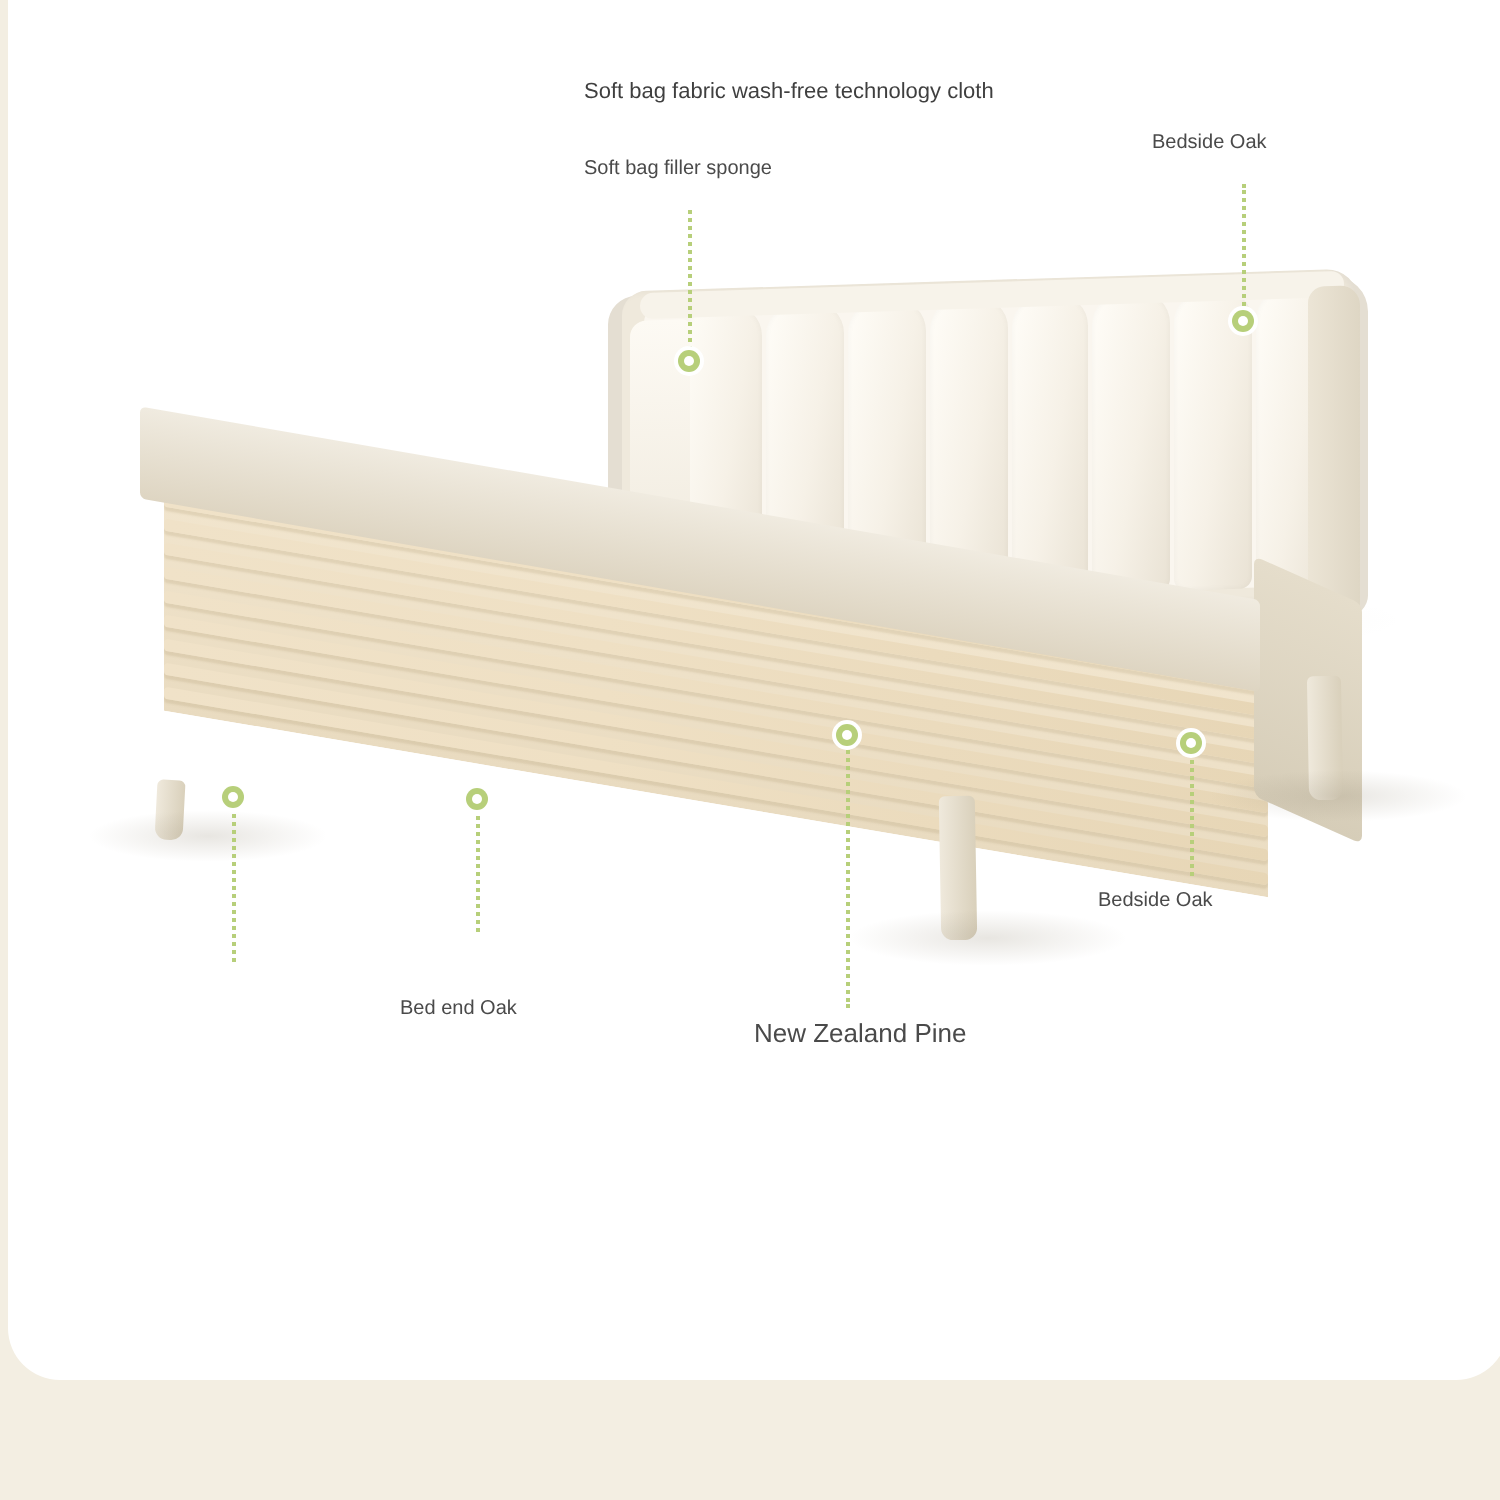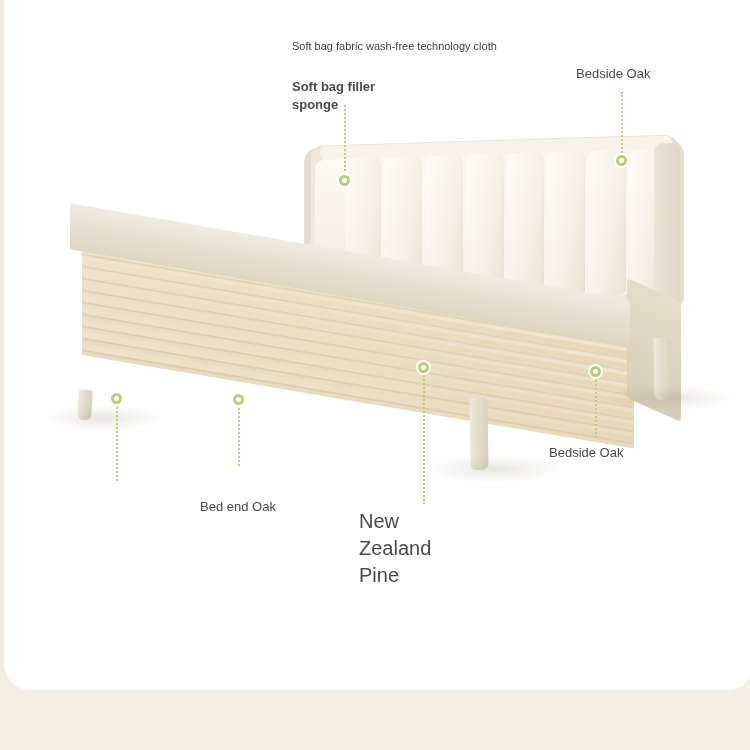--- a/index.html
+++ b/index.html
@@ -224,22 +224,22 @@
     position: absolute;
     border-left: 2px dotted #b7cf7a;
   }
   .note {
     position: absolute;
     color: #4a4a4a;
     line-height: 1.35;
     white-space: pre-line;
   }
   .note-sm { font-size: 11px; color: #3f3f3f; }
-  .note-md { font-size: 13px; }
-  .note-lg { font-size: 20px; }
+  .note-md { font-size: 10px; }
+  .note-lg { font-size: 13px; margin-left: 18px; }
 </style>
 </head>
 <body>
 
 <div id="stage">
 
   <div id="card">
 
     <div id="bed">
       <div class="shadow-soft sh4"></div>
@@ -283,21 +283,21 @@
       <div class="leg leg-br"></div>
 
       <div class="shadow-soft sh1"></div>
       <div class="shadow-soft sh2"></div>
       <div class="shadow-soft sh3"></div>
     </div>
 
     <div class="lead" style="left:340px; top:105px; height:70px;"></div>
     <div class="dot" style="left:340px; top:180px;"></div>
     <div class="note note-sm" style="left:288px; top:39px; width:205px;">Soft bag fabric wash-free technology cloth</div>
-    <div class="note note-md" style="left:288px; top:78px; width:130px;font-weight:bold;">Soft bag filler sponge</div>
+    <div class="note note-md" style="left:288px; top:78px; width:130px;">Soft bag filler sponge</div>
 
     <div class="lead" style="left:617px; top:92px; height:64px;"></div>
     <div class="dot" style="left:617px; top:160px;"></div>
     <div class="note note-md" style="left:572px; top:65px; width:120px;">Bedside Oak</div>
 
     <div class="lead" style="left:591px; top:376px; height:62px;"></div>
     <div class="dot" style="left:591px; top:371px;"></div>
     <div class="note note-md" style="left:545px; top:444px; width:130px;">Bedside Oak</div>
 
     <div class="lead" style="left:419px; top:372px; height:132px;"></div>

